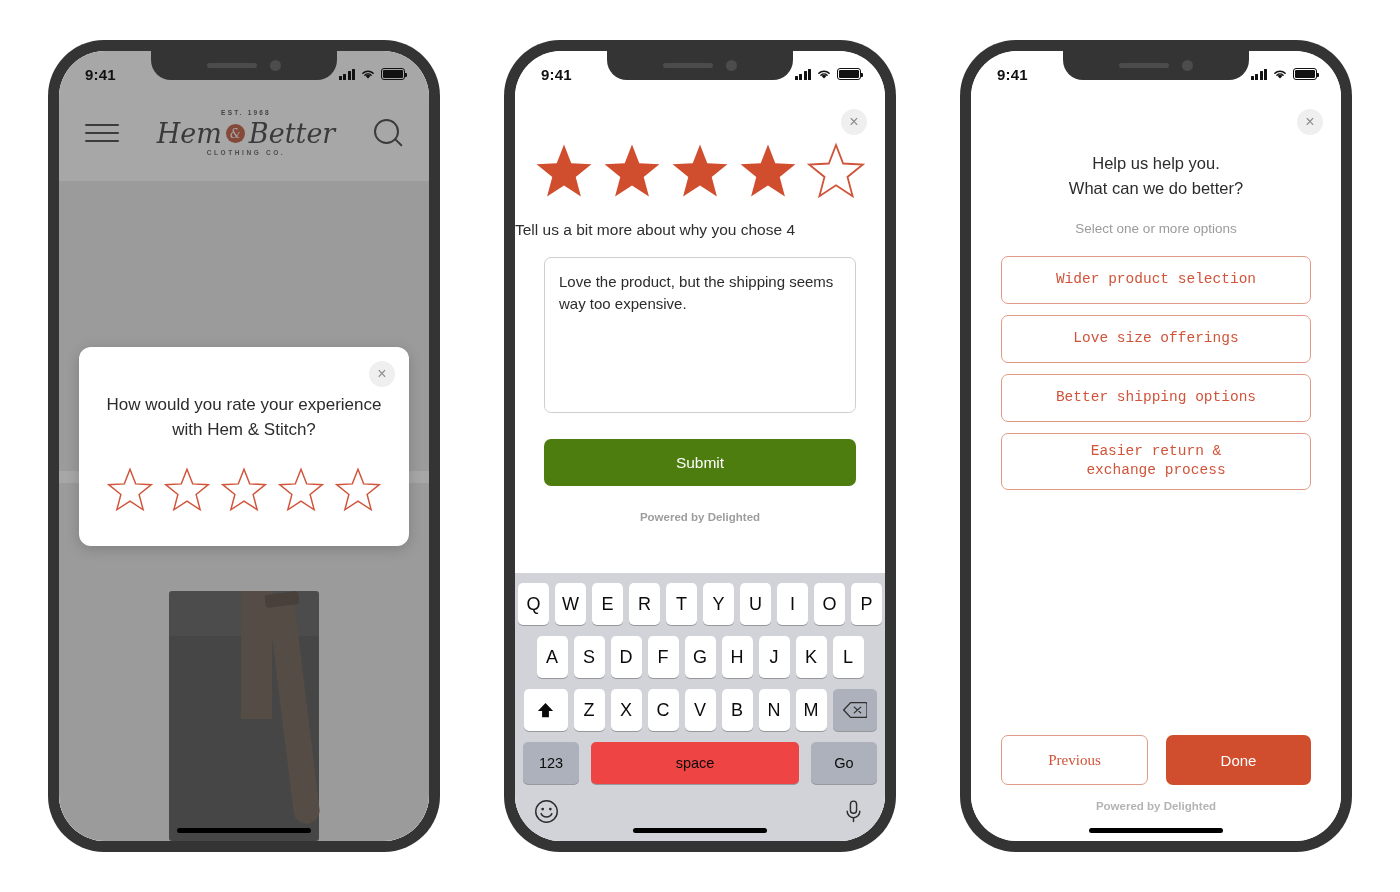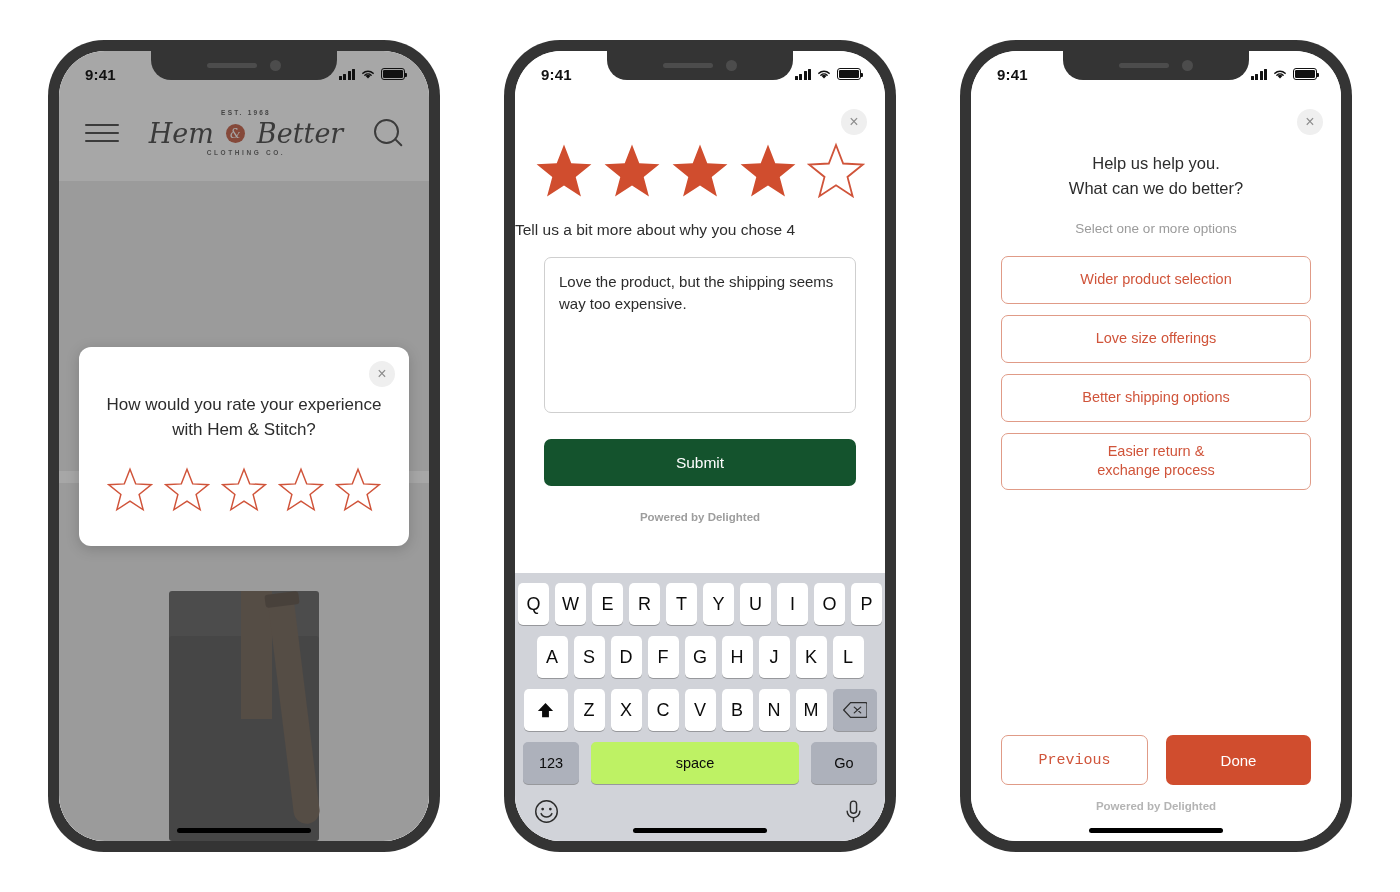--- a/index.html
+++ b/index.html
@@ -111,21 +111,21 @@
   .hamburger { display:flex; flex-direction:column; gap:6px; width:34px; }
   .hamburger i { display:block; height:2.2px; background:#3b3b3b; border-radius:2px; }
   .logo { text-align:center; line-height:1; }
   .logo .est { font-size:6.5px; letter-spacing:2.2px; color:#4a4a4a; font-weight:bold; }
   .logo .name {
     font-family: "DejaVu Serif", serif;
     font-style: italic;
     font-size: 27px;
     color:#3a3a3a;
     margin: 4px 0 3px;
-    display:flex; align-items:center; gap:12px; justify-content:center;
+    display:flex; align-items:center; gap:4px; justify-content:center;
   }
   .logo .amp {
     display:inline-flex; align-items:center; justify-content:center;
     width:19px; height:19px; border-radius:50%;
     background:#c2553a; color:#fff; font-size:12px; font-style:italic;
     font-family:"DejaVu Serif", serif;
   }
   .logo .co { font-size:6.5px; letter-spacing:2.6px; color:#585858; font-weight:bold; }
   .search-ic { width:30px; height:30px; position:relative; }
   .search-ic::before {
@@ -250,21 +250,21 @@
     font-family:"Liberation Sans", sans-serif;
     background:#fff;
     resize:none;
     overflow:hidden;
   }
   .submit-btn {
     display:block;
     margin: 22px 29px 0;
     width: calc(100% - 58px);
     height: 47px;
-    background:#14532d;
+    background:#4d7c0f;
     color:#fff;
     border:none;
     border-radius:7px;
     font-size:15.5px;
     font-family:"Liberation Sans", sans-serif;
     cursor:pointer;
   }
   .powered {
     text-align:center;
     font-size:11.5px;
@@ -292,21 +292,21 @@
     width:31px;
     display:flex; align-items:center; justify-content:center;
     font-size:18px;
     color:#0b0b0b;
     cursor:pointer;
     font-family:"Liberation Sans", sans-serif;
   }
   .key.wide { width:44px; background:#adb1bb; }
   .key.shift { width:44px; }
   .key.num { width:56px; background:#adb1bb; font-size:14.5px; }
-  .key.space { flex:1; background:#bef264; font-size:14.5px; margin:0 6px; }
+  .key.space { flex:1; background:#ef4444; font-size:14.5px; margin:0 6px; }
   .key.go { width:66px; background:#adb1bb; font-size:14.5px; }
   .krow.bottom { padding: 0 5px; }
   .kb-foot {
     display:flex; align-items:center; justify-content:space-between;
     padding: 4px 16px 0;
   }
   .kb-foot .ic { width:25px; height:25px; color:#2c2c2c; }
   .kb-foot .ic svg { width:100%; height:100%; display:block; }
 
   
@@ -317,21 +317,21 @@
     line-height:1.5;
     margin-top:56px;
     padding: 0 36px;
   }
   .p3-sub {
     text-align:center;
     font-size:13.5px;
     color:#9b9b9b;
     margin-top:20px;
   }
-  .opts { margin: 20px 30px 0; display:flex; flex-direction:column; gap:11px; }
+  .opts { margin: 20px 30px 0; display:flex; flex-direction:column; gap:11px;font-family:Liberation Mono, monospace; }
   .opt {
     border:1px solid #e09b87;
     border-radius:7px;
     min-height:48px;
     display:flex; align-items:center; justify-content:center;
     color:#d0543a;
     font-size:14.5px;
     text-align:center;
     line-height:1.35;
     padding: 8px 12px;
@@ -342,21 +342,21 @@
     position:absolute; left:30px; right:30px; bottom:56px;
     display:flex; gap:18px;
   }
   .btn-prev {
     flex:1; height:50px;
     border:1px solid #e09b87;
     border-radius:7px;
     background:#fff;
     color:#d0543a;
     font-size:15px;
-    font-family:Liberation Mono, monospace;
+    font-family:Liberation Serif, serif;
     cursor:pointer;
   }
   .btn-done {
     flex:1; height:50px;
     border:none;
     border-radius:7px;
     background:#d04d2e;
     color:#fff;
     font-size:15px;
     font-family:"Liberation Sans", sans-serif;

